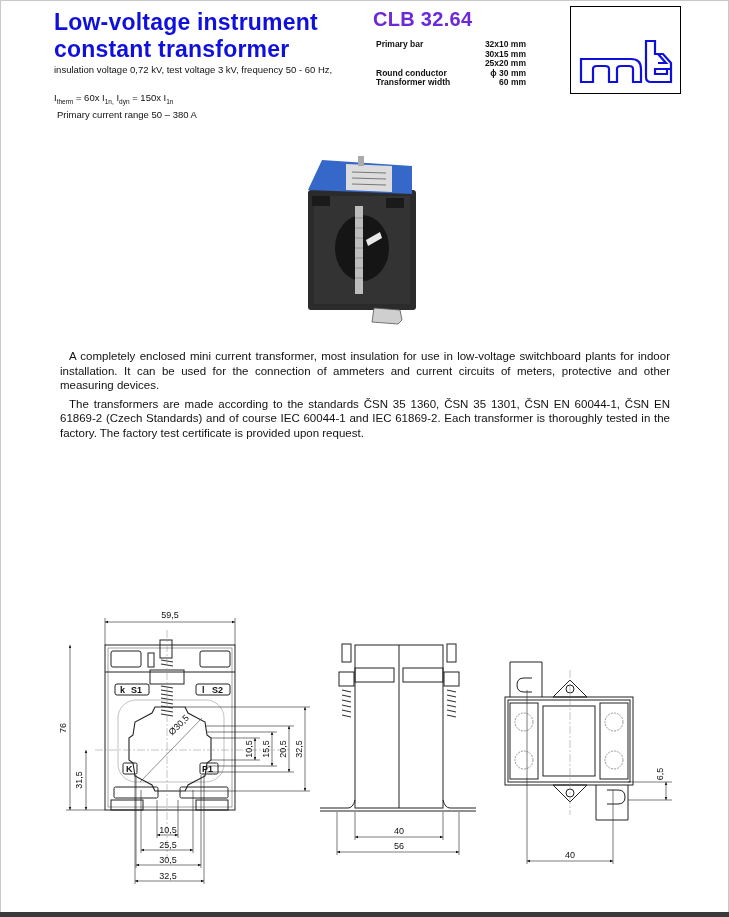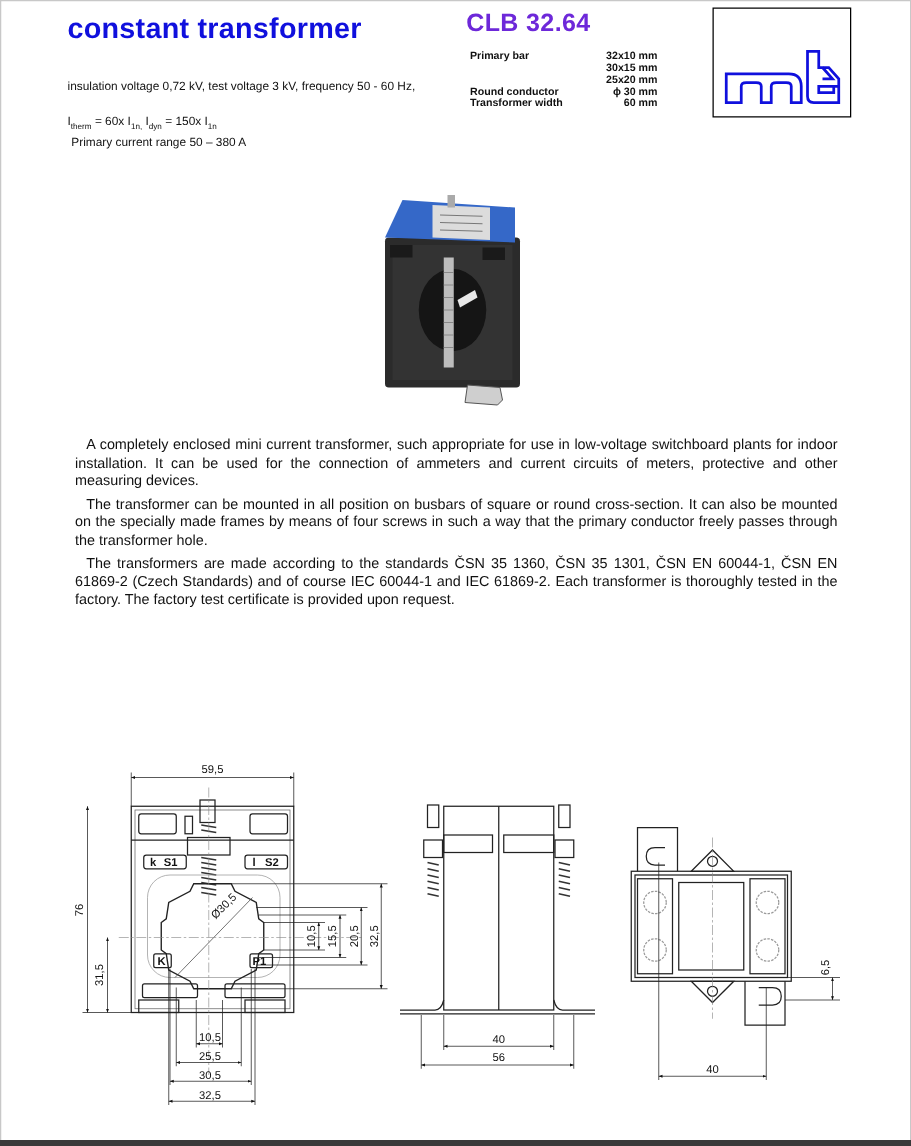--- a/index.html
+++ b/index.html
@@ -20,20 +20,21 @@
   .body-text p{margin:0 0 4px 0;text-indent:9px;}
   .drawing{position:absolute;left:0;top:600px;width:729px;height:310px;}
   .dimtxt{font-family:"Liberation Sans",sans-serif;font-size:9px;fill:#111;}
 </style>
 </head>
 <body>
 
 <div class="frame"></div>
 
 <div class="title">
+  <div>Low-voltage instrument</div>
   <div>constant transformer</div>
 </div>
 
 <div class="spec-line" style="top:64px;">insulation voltage 0,72 kV, test voltage 3 kV, frequency 50 - 60 Hz,</div>
 <div class="spec-line" style="top:92px;">
   <span>I</span><sub>therm</sub><span> = 60x I</span><sub>1n,</sub><span> I</span><sub>dyn</sub><span> = 150x I</span><sub>1n</sub>
 </div>
 <div class="spec-line" style="top:109px;left:57px;">Primary current range 50 – 380 A</div>
 
 <div class="model">CLB 32.64</div>
@@ -95,22 +96,21 @@
         <line x1="55" y1="120" x2="63" y2="120"></line>
         <line x1="55" y1="130" x2="63" y2="130"></line>
     </g>
     <polygon points="66,92 80,84 82,90 68,98" fill="#e8e8e8"></polygon>
     <rect x="58" y="8" width="6" height="10" fill="#aaa"></rect>
     <polygon points="74,160 100,162 102,172 98,176 72,174" fill="#cfcfcf" stroke="#555" stroke-width="0.8"></polygon>
   </svg>
 </div>
 
 <div class="body-text">
-  <p>A completely enclosed mini current transformer, such appropriate for use in low-voltage switchboard plants for indoor installation. It can be used for the connection of ammeters and current circuits of meters, protective and other measuring devices.</p>
-  <p>The transformer can be mounted in all position on busbars of square or round cross-section. It can also be mounted on the specially made frames by means of four screws in such a way that the primary conductor freely passes through the transformer hole.</p>
+  <p>A completely enclosed mini current transformer, most insulation for use in low-voltage switchboard plants for indoor installation. It can be used for the connection of ammeters and current circuits of meters, protective and other measuring devices.</p>
   <p>The transformers are made according to the standards ČSN 35 1360, ČSN 35 1301, ČSN EN 60044-1, ČSN EN 61869-2 (Czech Standards) and of course IEC 60044-1 and IEC 61869-2. Each transformer is thoroughly tested in the factory. The factory test certificate is provided upon request.</p>
 </div>
 
 <svg class="drawing" width="729" height="310" viewBox="0 600 729 310">
   <defs>
     <marker id="ar" markerWidth="6" markerHeight="6" refX="5" refY="3" orient="auto-start-reverse">
         <path d="M0,1 L5,3 L0,5 z" fill="#111"></path>
       </marker>
   </defs>
 

